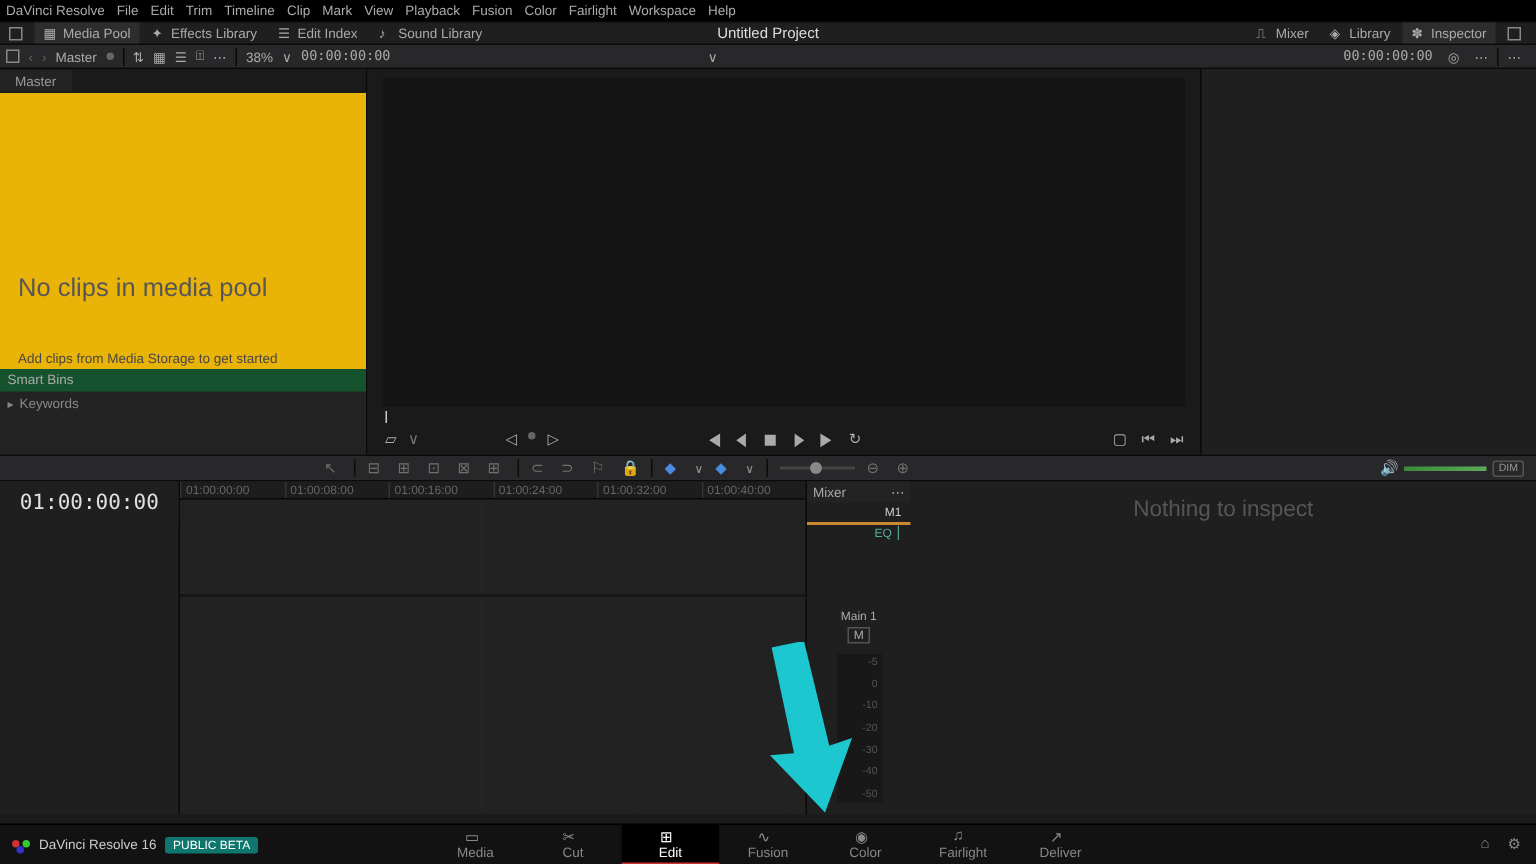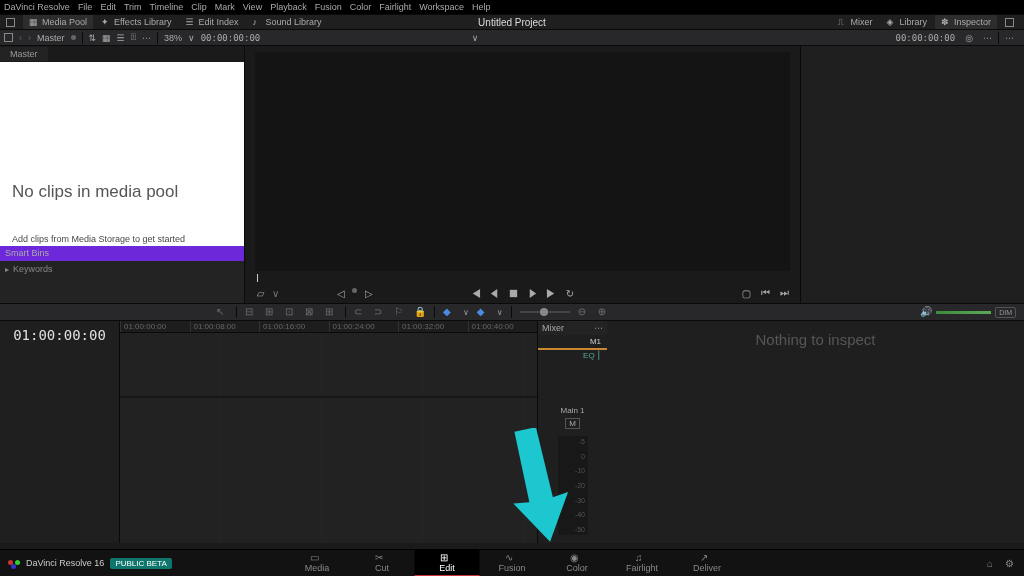--- a/index.html
+++ b/index.html
@@ -12,24 +12,24 @@
 .tb-btn.active{background:#2d2d2d}
 .tb-center{position:absolute;left:50%;transform:translateX(-50%);color:#ddd;font-size:10px}
 .tb-right{margin-left:auto;display:flex;gap:2px;padding-right:4px}
 .subbar{height:16px;background:#28282a;border-bottom:1px solid #0a0a0a;display:flex;align-items:center;padding:0 4px;font-size:9px;color:#aaa;gap:6px}
 .subbar .sep{width:1px;height:12px;background:#0a0a0a}
 .dot{width:5px;height:5px;border-radius:50%;background:#666}
 .main{display:flex;height:257px}
 .mediapool{width:245px;background:#232323;display:flex;flex-direction:column;border-right:1px solid #0a0a0a}
 .mp-tabs{height:16px;background:#1a1a1a;display:flex;align-items:center}
 .mp-tab{padding:2px 10px;font-size:9px;background:#232323;color:#999}
-.mp-body{flex:1;background:#ffffff;position:relative}
+.mp-body{flex:1;background:#eab308;position:relative}
 .mp-noclips{position:absolute;top:120px;left:12px;font-size:17px;color:#565656}
 .mp-hint{position:absolute;top:172px;left:12px;font-size:9px;color:#474747}
-.mp-smart{height:15px;background:#6d28d9;padding:2px 5px;font-size:9px;color:#aaa}
+.mp-smart{height:15px;background:#14532d;padding:2px 5px;font-size:9px;color:#aaa}
 .mp-key{padding:3px 5px;font-size:9px;color:#888;display:flex;align-items:center;gap:4px}
 .mp-tri{font-size:8px}
 .viewer{flex:1;background:#1a1a1a;display:flex;flex-direction:column;position:relative}
 .viewer-vid{flex:1;background:#141414;margin:6px 10px 2px 10px}
 .viewer-scrub{height:10px;margin:0 10px;position:relative;background:#1a1a1a}
 .viewer-scrub::before{content:"";position:absolute;left:2px;top:1px;width:1px;height:8px;background:#ccc}
 .viewer-ctrl{height:20px;display:flex;align-items:center;padding:0 10px;position:relative}
 .vc-left{display:flex;gap:6px;align-items:center}
 .vc-mid{position:absolute;left:50%;transform:translateX(-50%);display:flex;gap:8px;align-items:center}
 .vc-right{margin-left:auto;display:flex;gap:8px;align-items:center}

